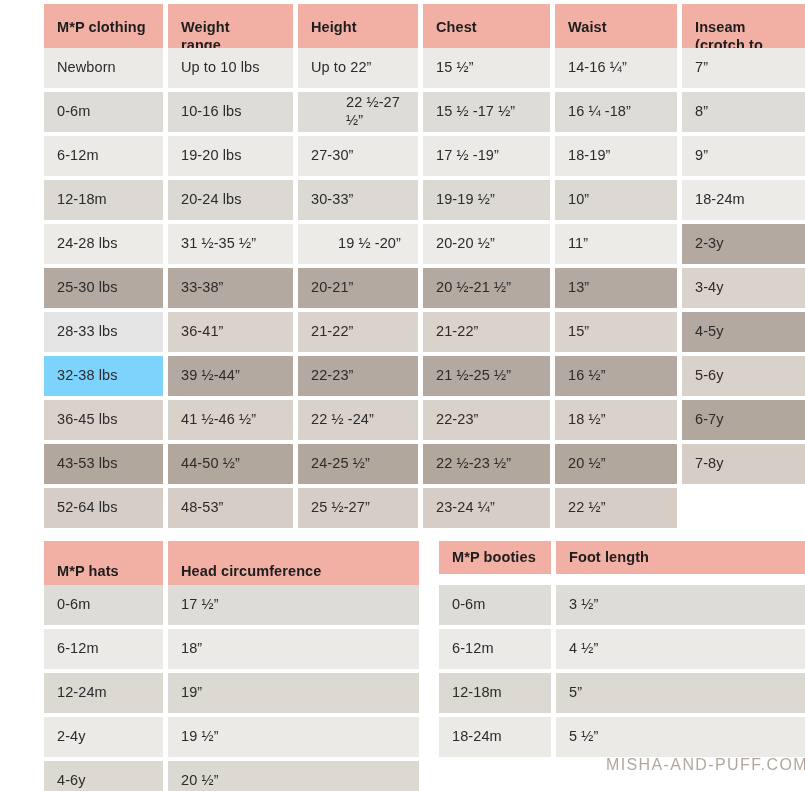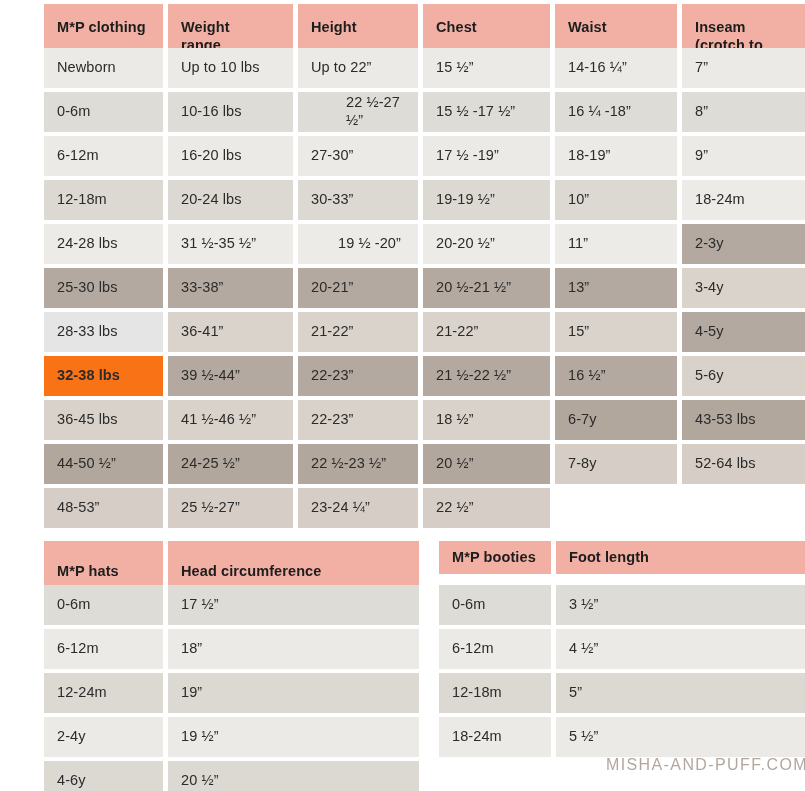--- a/index.html
+++ b/index.html
@@ -119,21 +119,21 @@
       <div class="cell" style="background: rgb(235, 234, 230);">15 ½”</div>
       <div class="cell" style="background: rgb(235, 234, 230);">14-16 ¼”</div>
       <div class="cell" style="background: rgb(235, 234, 230);">7”</div>
       <div class="cell" style="background: rgb(222, 220, 215);">0-6m</div>
       <div class="cell" style="background: rgb(222, 220, 215);">10-16 lbs</div>
       <div class="cell" style="background: rgb(222, 220, 215); padding-left: 48px;">22 ½-27 ½”</div>
       <div class="cell" style="background: rgb(222, 220, 215);">15 ½ -17 ½”</div>
       <div class="cell" style="background: rgb(222, 220, 215);">16 ¼ -18”</div>
       <div class="cell" style="background: rgb(222, 220, 215);">8”</div>
       <div class="cell" style="background: rgb(236, 234, 230);">6-12m</div>
-      <div class="cell" style="background: rgb(236, 234, 230);">16-20 lbs</div>
+      <div class="cell" style="background: rgb(236, 234, 230);">19-20 lbs</div>
       <div class="cell" style="background: rgb(236, 234, 230);">27-30”</div>
       <div class="cell" style="background: rgb(236, 234, 230);">17 ½ -19”</div>
       <div class="cell" style="background: rgb(236, 234, 230);">18-19”</div>
       <div class="cell" style="background: rgb(236, 234, 230);">9”</div>
       <div class="cell" style="background: rgb(220, 217, 211);">12-18m</div>
       <div class="cell" style="background: rgb(220, 217, 211);">20-24 lbs</div>
       <div class="cell" style="background: rgb(220, 217, 211);">30-33”</div>
       <div class="cell" style="background: rgb(220, 217, 211);">19-19 ½”</div>
       <div class="cell" style="background: rgb(220, 217, 211);">10”</div>
       <div class="cell" style="background: rgb(237, 235, 231);">18-24m</div>
@@ -148,28 +148,29 @@
       <div class="cell" style="background: rgb(179, 169, 160);">20-21”</div>
       <div class="cell" style="background: rgb(179, 169, 160);">20 ½-21 ½”</div>
       <div class="cell" style="background: rgb(179, 169, 160);">13”</div>
       <div class="cell" style="background: rgb(217, 211, 204);">3-4y</div>
       <div class="cell" style="background: #e5e5e5;">28-33 lbs</div>
       <div class="cell" style="background: rgb(217, 211, 204);">36-41”</div>
       <div class="cell" style="background: rgb(217, 211, 204);">21-22”</div>
       <div class="cell" style="background: rgb(217, 211, 204);">21-22”</div>
       <div class="cell" style="background: rgb(217, 211, 204);">15”</div>
       <div class="cell" style="background: rgb(179, 169, 160);">4-5y</div>
-      <div class="cell" style="background: #f97316; font-weight: bold;">32-38 lbs</div>
+      <div class="cell" style="background: #7dd3fc;">32-38 lbs</div>
       <div class="cell" style="background: rgb(179, 169, 160);">39 ½-44”</div>
       <div class="cell" style="background: rgb(179, 169, 160);">22-23”</div>
-      <div class="cell" style="background: rgb(179, 169, 160);">21 ½-22 ½”</div>
+      <div class="cell" style="background: rgb(179, 169, 160);">21 ½-25 ½”</div>
       <div class="cell" style="background: rgb(179, 169, 160);">16 ½”</div>
       <div class="cell" style="background: rgb(216, 210, 202);">5-6y</div>
       <div class="cell" style="background: rgb(216, 210, 202); padding-left: 13px;">36-45 lbs</div>
       <div class="cell" style="background: rgb(216, 210, 202);">41 ½-46 ½”</div>
+      <div class="cell" style="background: rgb(216, 210, 202);">22 ½ -24”</div>
       <div class="cell" style="background: rgb(216, 210, 202);">22-23”</div>
       <div class="cell" style="background: rgb(216, 210, 202);">18 ½”</div>
       <div class="cell" style="background: rgb(178, 167, 157);">6-7y</div>
       <div class="cell" style="background: rgb(178, 167, 157);">43-53 lbs</div>
       <div class="cell" style="background: rgb(178, 167, 157);">44-50 ½”</div>
       <div class="cell" style="background: rgb(178, 167, 157);">24-25 ½”</div>
       <div class="cell" style="background: rgb(178, 167, 157);">22 ½-23 ½”</div>
       <div class="cell" style="background: rgb(178, 167, 157);">20 ½”</div>
       <div class="cell" style="background: rgb(214, 206, 198);">7-8y</div>
       <div class="cell" style="background: rgb(214, 206, 198);">52-64 lbs</div>

